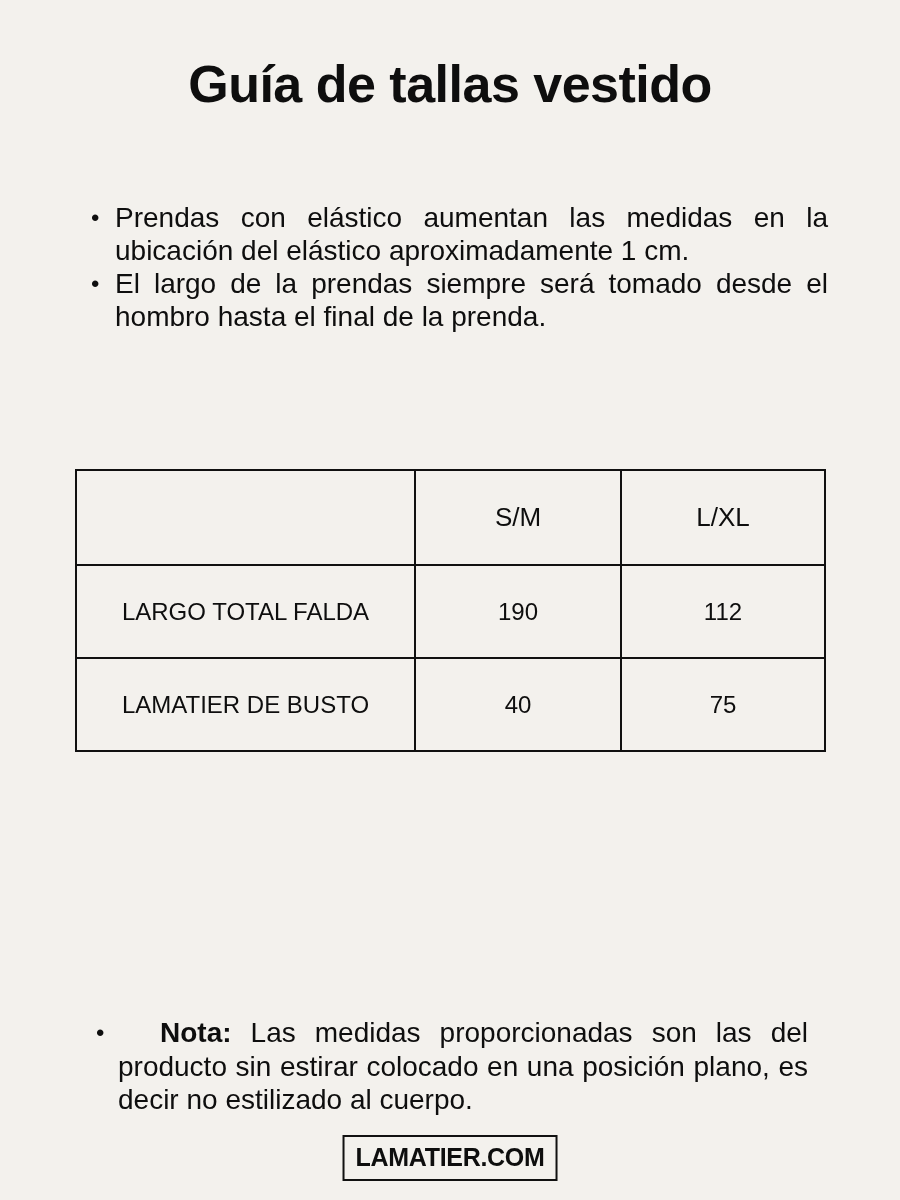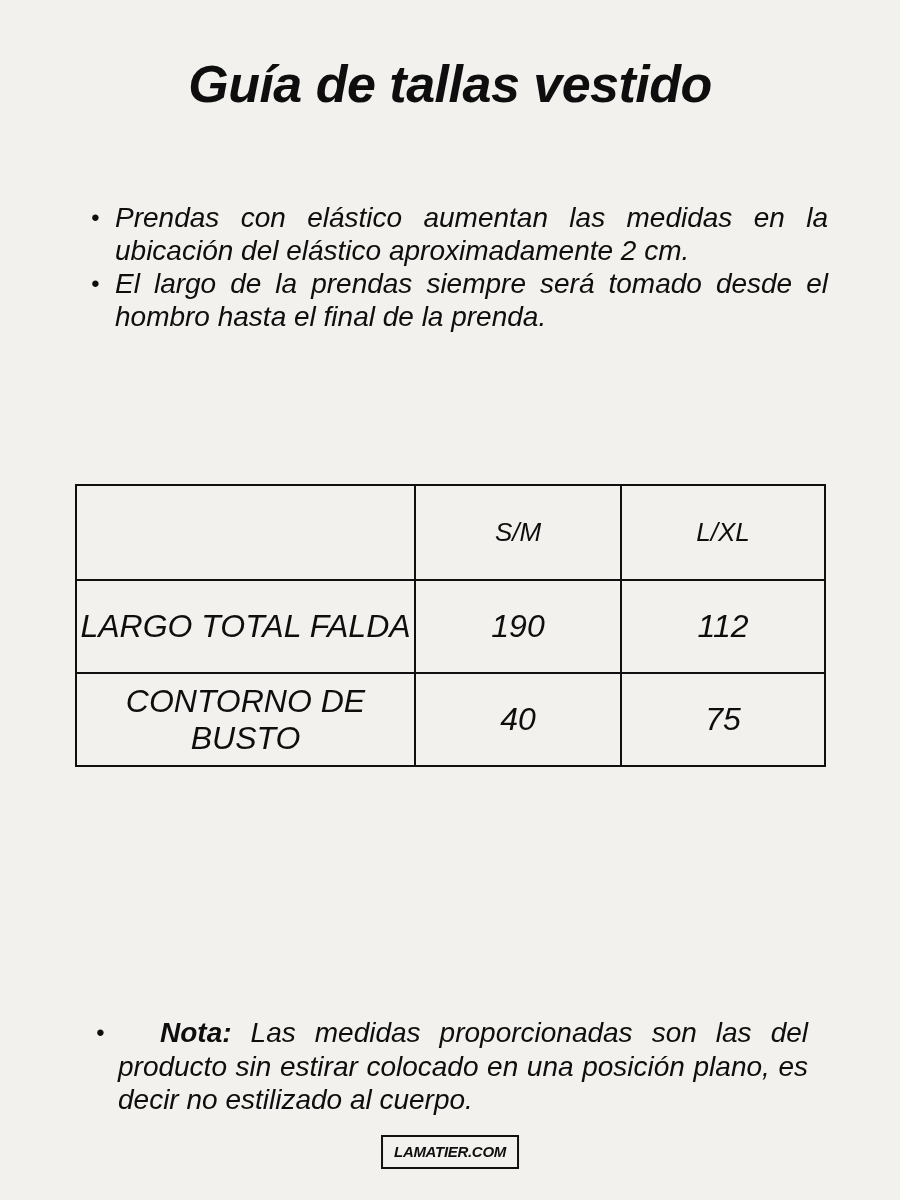--- a/index.html
+++ b/index.html
@@ -1,15 +1,15 @@
 <!DOCTYPE html>
 <html><head>
 <meta charset="utf-8">
 <style>
-  * { margin: 0; padding: 0; box-sizing: border-box; font-style: italic; }
+  * { margin: 0; padding: 0; box-sizing: border-box; }
   html, body { width: 900px; background: #f3f1ed; }
   .page {
     position: relative;
     width: 900px;
     height: 1200px;
     background: #f3f1ed;
     color: #0e0e0e;
     font-family: "Liberation Sans", sans-serif;
     overflow: hidden;
   }
@@ -51,36 +51,36 @@
     position: absolute;
     left: 1px;
     top: 0;
     font-size: 24px;
     line-height: 33px;
   }
 
   
   .size-table {
     position: absolute;
-    top: 484px;
+    top: 469px;
     left: 75px;
     width: 749px;
     border-collapse: collapse;
     table-layout: fixed;
   }
   .size-table th, .size-table td {
     border: 2px solid #101010;
     text-align: center;
     vertical-align: middle;
     font-weight: normal;
   }
   .size-table thead tr { height: 95px; }
   .size-table tbody tr { height: 93px; }
   .size-table th { font-size: 26px; }
-  .size-table td { font-size: 32px; }
+  .size-table td { font-size: 24px; }
   .col-label { width: 339px; }
   .col-sm { width: 206px; }
   .col-lxl { width: 204px; margin-top: 48px; }
 
   
   .note {
     position: absolute;
     top: 1016px;
     left: 95px;
     width: 713px;
@@ -91,40 +91,40 @@
   .note-label { font-weight: bold; margin-left: 42px; }
 
   
   .footer-badge {
     position: absolute;
     top: 1135px;
     left: 50%;
     transform: translateX(-50%);
     border: 2px solid #111;
     padding: 6px 11px 7px;
-    font-size: 15px;
+    font-size: 25px;
     font-weight: bold;
     letter-spacing: -0.3px;
     white-space: nowrap;
   }
 </style>
 </head>
 <body>
 
 <div class="page">
 
   <h1 class="title">
     <span>Guía de tallas vestido</span><br>
   </h1>
 
   <div class="considerations">
     <ul class="bullet-list">
       <li class="bullet-item">
         <span class="bullet-dot">•</span>
-        <span>Prendas con elástico aumentan las medidas en la ubicación del elástico aproximadamente 2 cm.</span>
+        <span>Prendas con elástico aumentan las medidas en la ubicación del elástico aproximadamente 1 cm.</span>
       </li>
       <li class="bullet-item">
         <span class="bullet-dot">•</span>
         <span>El largo de la prendas siempre será tomado desde el hombro hasta el final de la prenda.</span>
       </li>
     </ul>
   </div>
 
   <table class="size-table">
     <thead>
@@ -134,21 +134,21 @@
         <th class="col-lxl">L/XL</th>
       </tr>
     </thead>
     <tbody>
       <tr>
         <td>LARGO TOTAL FALDA</td>
         <td>190</td>
         <td>112</td>
       </tr>
       <tr>
-        <td>CONTORNO DE BUSTO</td>
+        <td>LAMATIER DE BUSTO</td>
         <td>40</td>
         <td>75</td>
       </tr>
     </tbody>
   </table>
 
   <div class="note">
     <ul class="bullet-list">
       <li class="bullet-item">
         <span class="bullet-dot">•</span>

